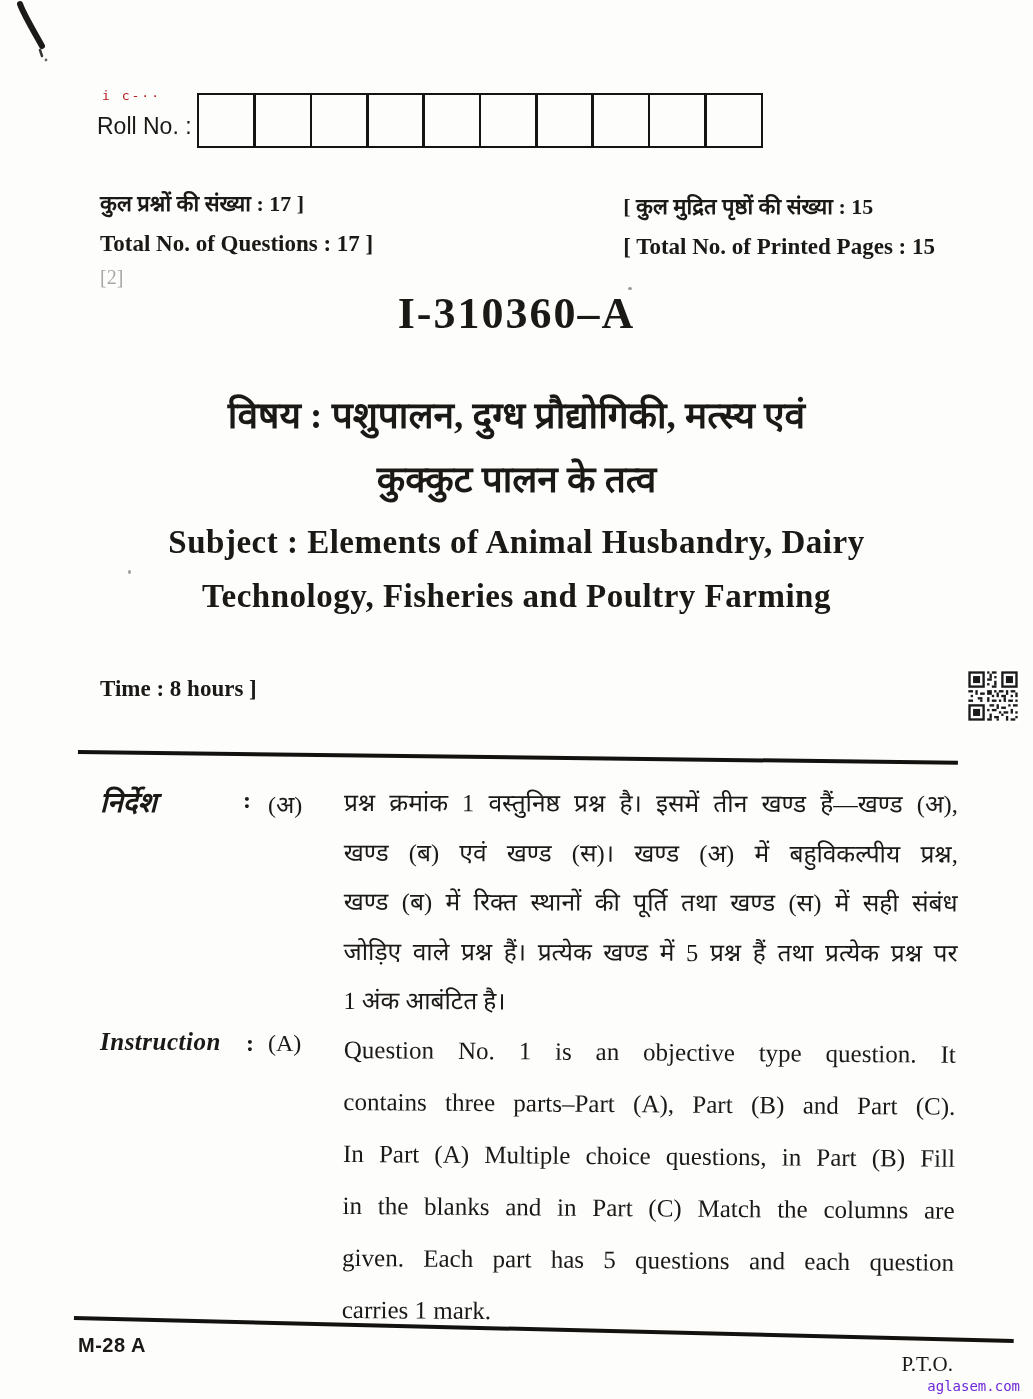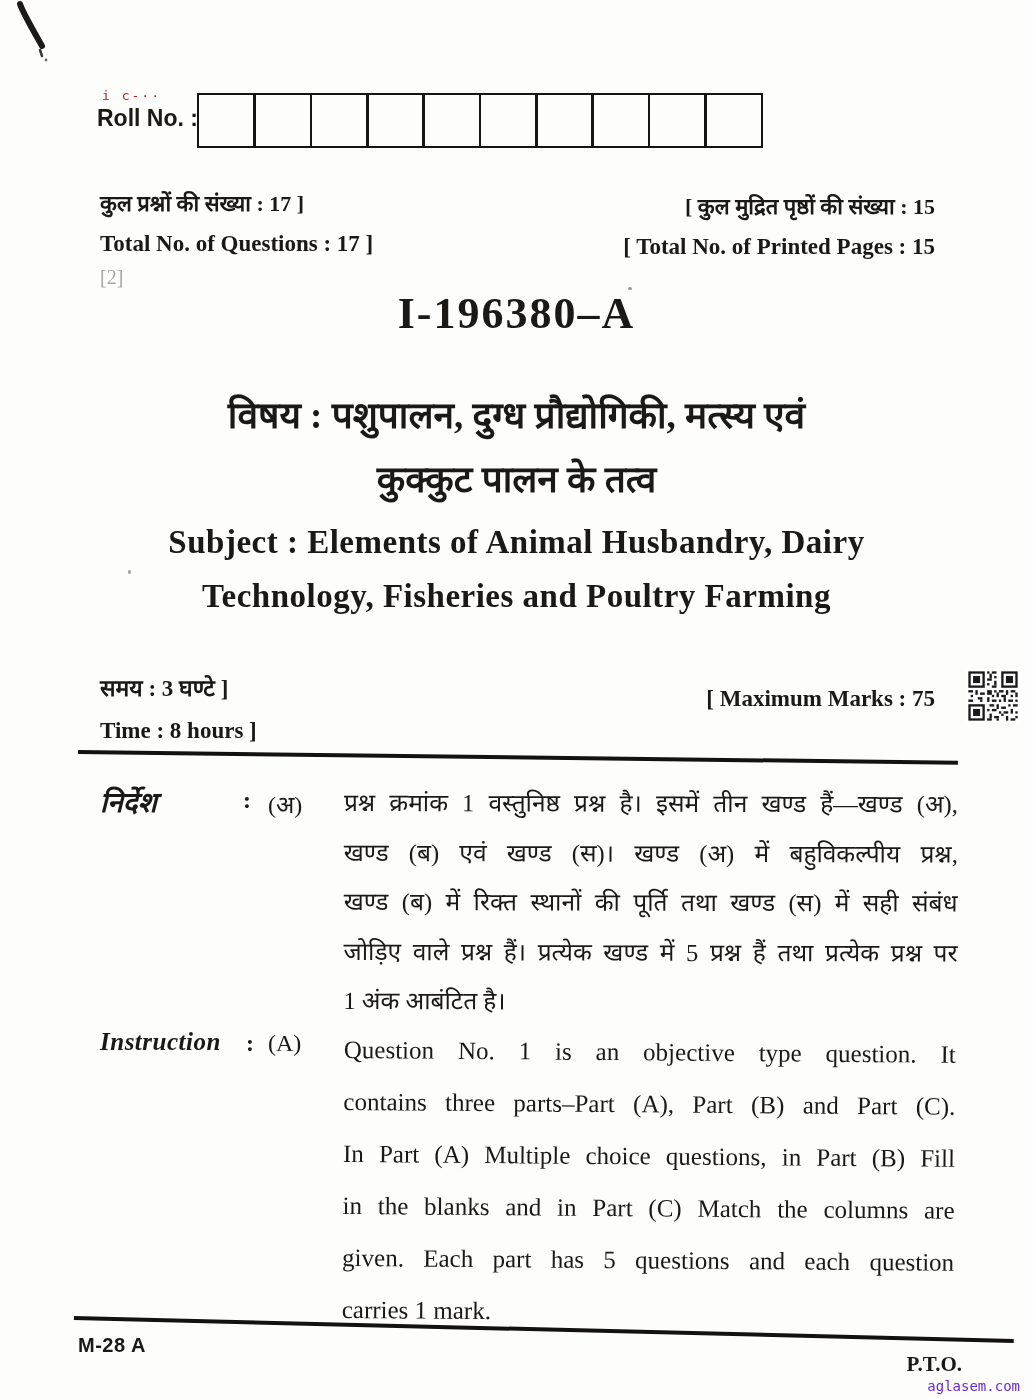--- a/index.html
+++ b/index.html
@@ -4,30 +4,30 @@
 <style>
   html,body{margin:0;padding:0;}
   body{
     width:1033px;height:1399px;position:relative;overflow:hidden;
     background:#fdfdfb;color:#1b1916;
     font-family:"Liberation Serif","DejaVu Serif",serif;
   }
   .abs{position:absolute;}
   .sans{font-family:"Liberation Sans","DejaVu Sans",sans-serif;}
   .mono{font-family:"DejaVu Sans Mono",monospace;}
-  .b{font-weight:700;}
+  .b{font-weight:400;margin-top:8px;}
 
   
   .rollrow{left:197px;top:93px;width:566px;height:55px;display:flex;}
   .rollcell{flex:1;border:2.5px solid #161412;margin-left:-2.5px;background:transparent;}
   .rollcell:first-child{margin-left:0;}
 
   
   .hdr-left{left:100px;top:152px;line-height:40px;}
-  .hdr-right{right:98px;top:155px;line-height:40px;text-align:right;}
+  .hdr-right{right:98px;top:155px;line-height:40px;}
   .hi-meta{font-size:22px;font-weight:700;margin-top:32px;}
   .en-meta{font-size:23px;font-weight:700;}
   .faint{color:#a9a7a2;}
 
   .code{left:0;right:0;top:288px;text-align:center;font-size:44px;font-weight:700;letter-spacing:2px;}
 
   .subj-hi{left:0;right:0;text-align:center;font-size:37px;font-weight:700;}
   .subj-en{left:0;right:0;text-align:center;font-size:33px;font-weight:700;letter-spacing:.5px;}
 
   .time-left{left:100px;top:668px;line-height:42px;}
@@ -47,21 +47,21 @@
   .hi-lines .ln.last{text-align-last:left;}
 
   .ins-label{left:100px;top:1028px;font-size:25px;font-weight:700;font-style:italic;letter-spacing:.5px;}
   .ins-colon{left:246px;top:1030px;font-size:24px;font-weight:700;}
   .ins-marker{left:268px;top:1030px;font-size:24px;}
   .en-lines{left:344px;top:1027px;width:612px;transform:rotate(0.45deg);transform-origin:left top;}
   .en-lines .ln{font-size:25px;height:52px;line-height:46px;text-align:justify;text-align-last:justify;white-space:nowrap;}
   .en-lines .ln.last{text-align-last:left;}
 
   .foot-left{left:78px;top:1334px;font-size:20px;font-weight:700;letter-spacing:.5px;}
-  .foot-right{right:71px;top:1352px;font-size:21px;font-weight:700;}
+  .foot-right{right:80px;top:1352px;font-size:21px;font-weight:400;}
   .watermark{right:13px;top:1378px;font-size:14px;color:#6d28d9;}
 
   .smudge{left:102px;top:88px;font-size:13px;color:#b91c1c;letter-spacing:2px;}
   .speck1{left:300px;top:240px;width:3px;height:3px;background:#8a8a85;border-radius:50%;}
   .speck2{left:628px;top:287px;width:4px;height:3px;background:#9a9893;border-radius:50%;}
   .speck3{left:128px;top:570px;width:3px;height:4px;background:#a09e99;border-radius:50%;}
 </style>
 </head>
 <body>
 
@@ -93,33 +93,31 @@
 <div class="abs hdr-left">
   <div class="hi-meta">कुल प्रश्नों की संख्या : 17 ]</div>
   <div class="en-meta">Total No. of Questions : 17 ]</div>
   <div class="faint" style="font-size:20px;line-height:26px;">[2]</div>
 </div>
 <div class="abs hdr-right">
   <div class="hi-meta">[ कुल मुद्रित पृष्ठों की संख्या : 15</div>
   <div class="en-meta">[ Total No. of Printed Pages : 15</div>
 </div>
 
-<div class="abs code">I-196380–A</div>
+<div class="abs code">I-310360–A</div>
 
 <div class="abs subj-hi" style="top:388px;">विषय : पशुपालन, दुग्ध प्रौद्योगिकी, मत्स्य एवं</div>
 <div class="abs subj-hi" style="top:452px;">कुक्कुट पालन के तत्व</div>
 <div class="abs subj-en" style="top:524px;">Subject : Elements of Animal Husbandry, Dairy</div>
 <div class="abs subj-en" style="top:578px;">Technology, Fisheries and Poultry Farming</div>
 
 <div class="abs time-left">
-  <span class="tm">समय : 3 घण्टे ]</span>
   <span class="tm">Time : 8 hours ]</span>
 </div>
 <div class="abs marks-right">
-  <span class="tm">[ Maximum Marks : 75</span>
 </div>
 
 <svg class="abs" style="left:966px;top:668px;" width="54" height="56" viewBox="0 0 23 23">
   <rect x="0" y="0" width="23" height="23" fill="#ffffff"></rect>
   <g fill="#1a1a1a">
     <rect x="1" y="1" width="7" height="7"></rect>
       <rect x="2" y="2" width="5" height="5" fill="#fff"></rect>
       <rect x="3" y="3" width="3" height="3"></rect>
     <rect x="15" y="1" width="7" height="7"></rect>
       <rect x="16" y="2" width="5" height="5" fill="#fff"></rect>

